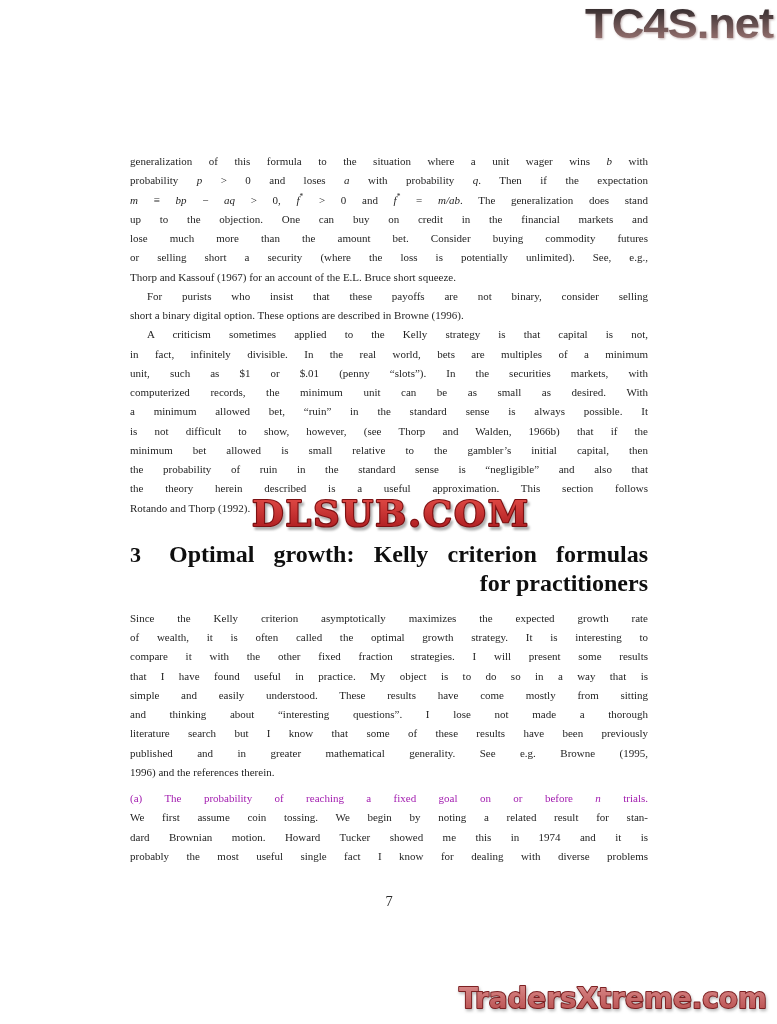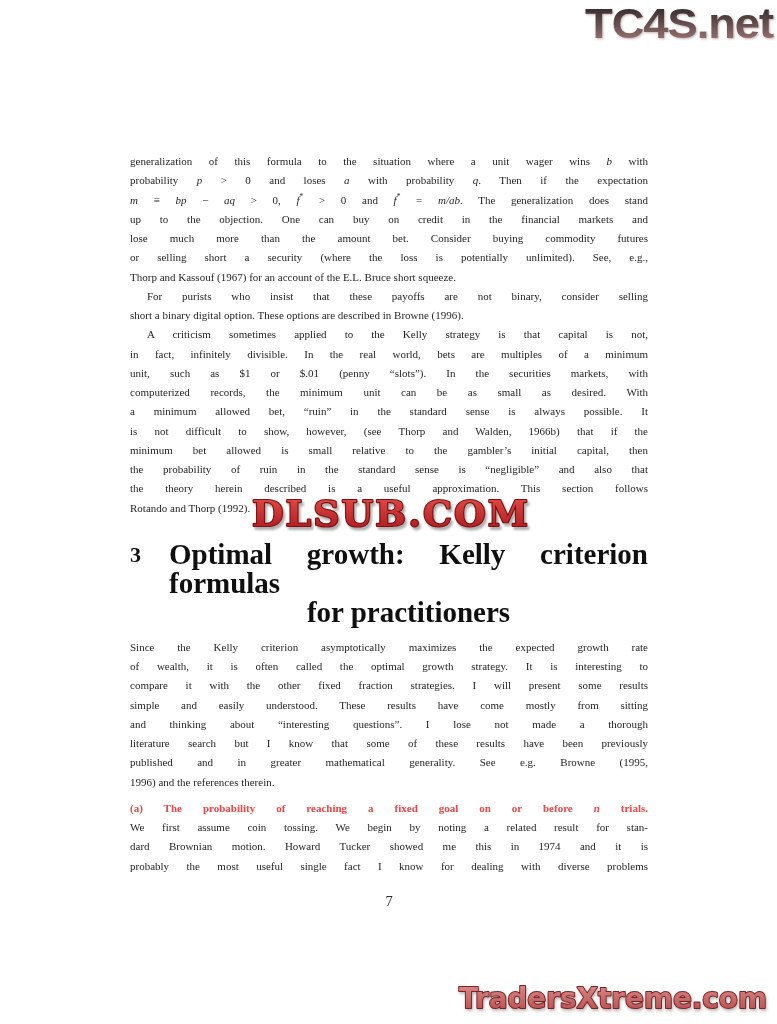--- a/index.html
+++ b/index.html
@@ -20,38 +20,38 @@
     font-size:11px;
     line-height:19.25px;
     text-align:justify;
     text-align-last:justify;
     color:#1f1f1f;
     white-space:normal;
   }
   .line.last{text-align-last:left;}
   .line.ind{text-indent:17px;}
   .line i{font-style:italic;}
-  .line b{font-weight:bold;color:#ef4444;}
+  .line b{font-weight:normal;color:#a21caf;}
   .line sup{font-size:68%;line-height:0;}
   .heading{
     display:flex;
     margin-top:22px;
     margin-bottom:11px;
     font-weight:bold;
     color:#0f0f0f;
   }
   .heading-number{
     width:39px;
     font-size:22px;
     line-height:29px;
     flex:none;
   }
-  .heading-text{flex:1;font-size:29px;line-height:29px;}
+  .heading-text{flex:1;font-size:24px;line-height:29px;}
   .heading-line1{text-align:justify;text-align-last:justify;}
-  .heading-line2{text-align:center;}
+  .heading-line2{text-align:right;}
   .para-bottom-gap{margin-top:7px;}
   .page-number{
     position:absolute;
     left:130px;top:893px;width:518px;
     text-align:center;
     font-size:14.5px;
     color:#2a2a2a;
   }
   
   .wm{position:absolute;pointer-events:none;}
@@ -121,20 +121,21 @@
         <div class="heading-line1">Optimal growth: Kelly criterion formulas</div>
         <div class="heading-line2">for practitioners</div>
       </div>
     </div>
 
     <div id="paras-bottom">
         <div class="para">
           <div class="line">Since the Kelly criterion asymptotically maximizes the expected growth rate</div>
           <div class="line">of wealth, it is often called the optimal growth strategy. It is interesting to</div>
           <div class="line">compare it with the other fixed fraction strategies. I will present some results</div>
+          <div class="line">that I have found useful in practice. My object is to do so in a way that is</div>
           <div class="line">simple and easily understood. These results have come mostly from sitting</div>
           <div class="line">and thinking about “interesting questions”. I lose not made a thorough</div>
           <div class="line">literature search but I know that some of these results have been previously</div>
           <div class="line">published and in greater mathematical generality. See e.g. Browne (1995,</div>
           <div class="line last">1996) and the references therein.</div>
         </div>
         <div class="para para-bottom-gap">
           <div class="line"><b>(a) The probability of reaching a fixed goal on or before <i>n</i> trials.</b></div>
           <div class="line">We first assume coin tossing. We begin by noting a related result for stan-</div>
           <div class="line">dard Brownian motion. Howard Tucker showed me this in 1974 and it is</div>

